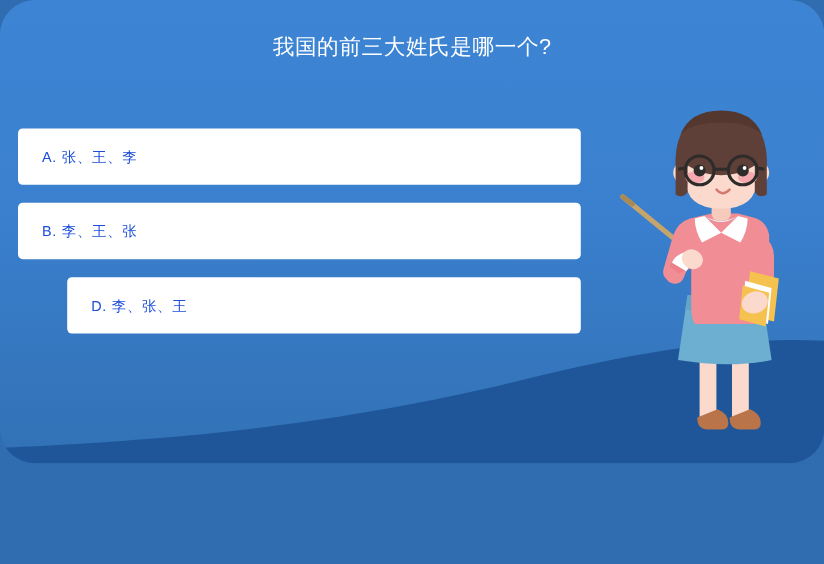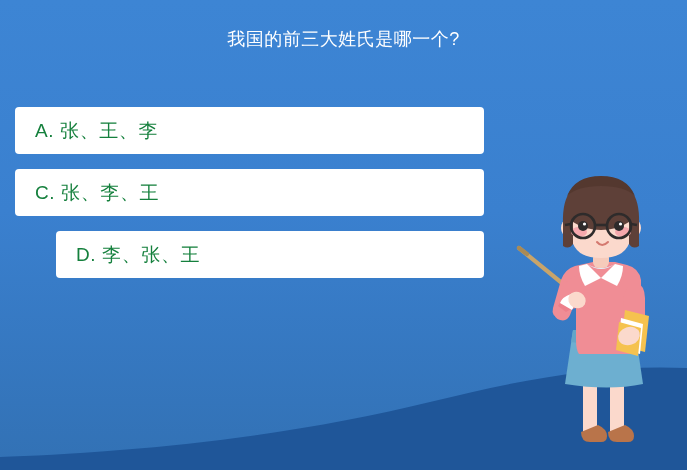--- a/index.html
+++ b/index.html
@@ -6,23 +6,24 @@
     margin: 0;
     padding: 0;
     background: #2f6cb0;
   }
   body {
     font-family: "Liberation Sans", "DejaVu Sans", sans-serif;
   }
   #quiz-root {
     position: relative;
     width: 687px;
-    height: 470px;
+    height: 386px;
     overflow: hidden;
     background: linear-gradient(180deg, #3d85d4 0%, #3a80cf 45%, #3271b4 100%);
+    border-radius: 29px;
   }
   
   .ground {
     position: absolute;
     left: 0;
     bottom: 0;
     width: 687px;
     height: 120px;
     pointer-events: none;
   }
@@ -54,22 +55,22 @@
     border-radius: 4px;
     margin-bottom: 15px;
     display: flex;
     align-items: center;
     box-sizing: border-box;
     padding-left: 20px;
     cursor: pointer;
   }
   .option-card:last-child { margin-bottom: 0; margin-left: 41px; }
   .option-text {
-    color: #15803d;
-    font-size: 19px;
+    color: #1d4ed8;
+    font-size: 12px;
     letter-spacing: 0.6px;
     line-height: 20px;
     user-select: none;
   }
   
   .teacher {
     position: absolute;
     right: 0;
     bottom: 0;
     width: 180px;
@@ -86,21 +87,21 @@
     <path d="M 687,120 L 687,18 C 600,14 520,30 430,52 C 340,74 230,92 120,100 C 70,104 30,106 0,107 L 0,120 Z" fill="#1f5699"></path>
   </svg>
 
   <div class="question-title">我国的前三大姓氏是哪一个?</div>
 
   <div class="options">
     <div class="option-card">
       <span class="option-text">A. 张、王、李</span>
     </div>
     <div class="option-card">
-      <span class="option-text">C. 张、李、王</span>
+      <span class="option-text">B. 李、王、张</span>
     </div>
     <div class="option-card">
       <span class="option-text">D. 李、张、王</span>
     </div>
   </div>
 
   <svg class="teacher" viewBox="0 0 180 300" preserveAspectRatio="xMaxYMax meet">
 
     <g>
       <line x1="12" y1="78" x2="72" y2="127" stroke="#c7a46a" stroke-width="4.2" stroke-linecap="round"></line>

